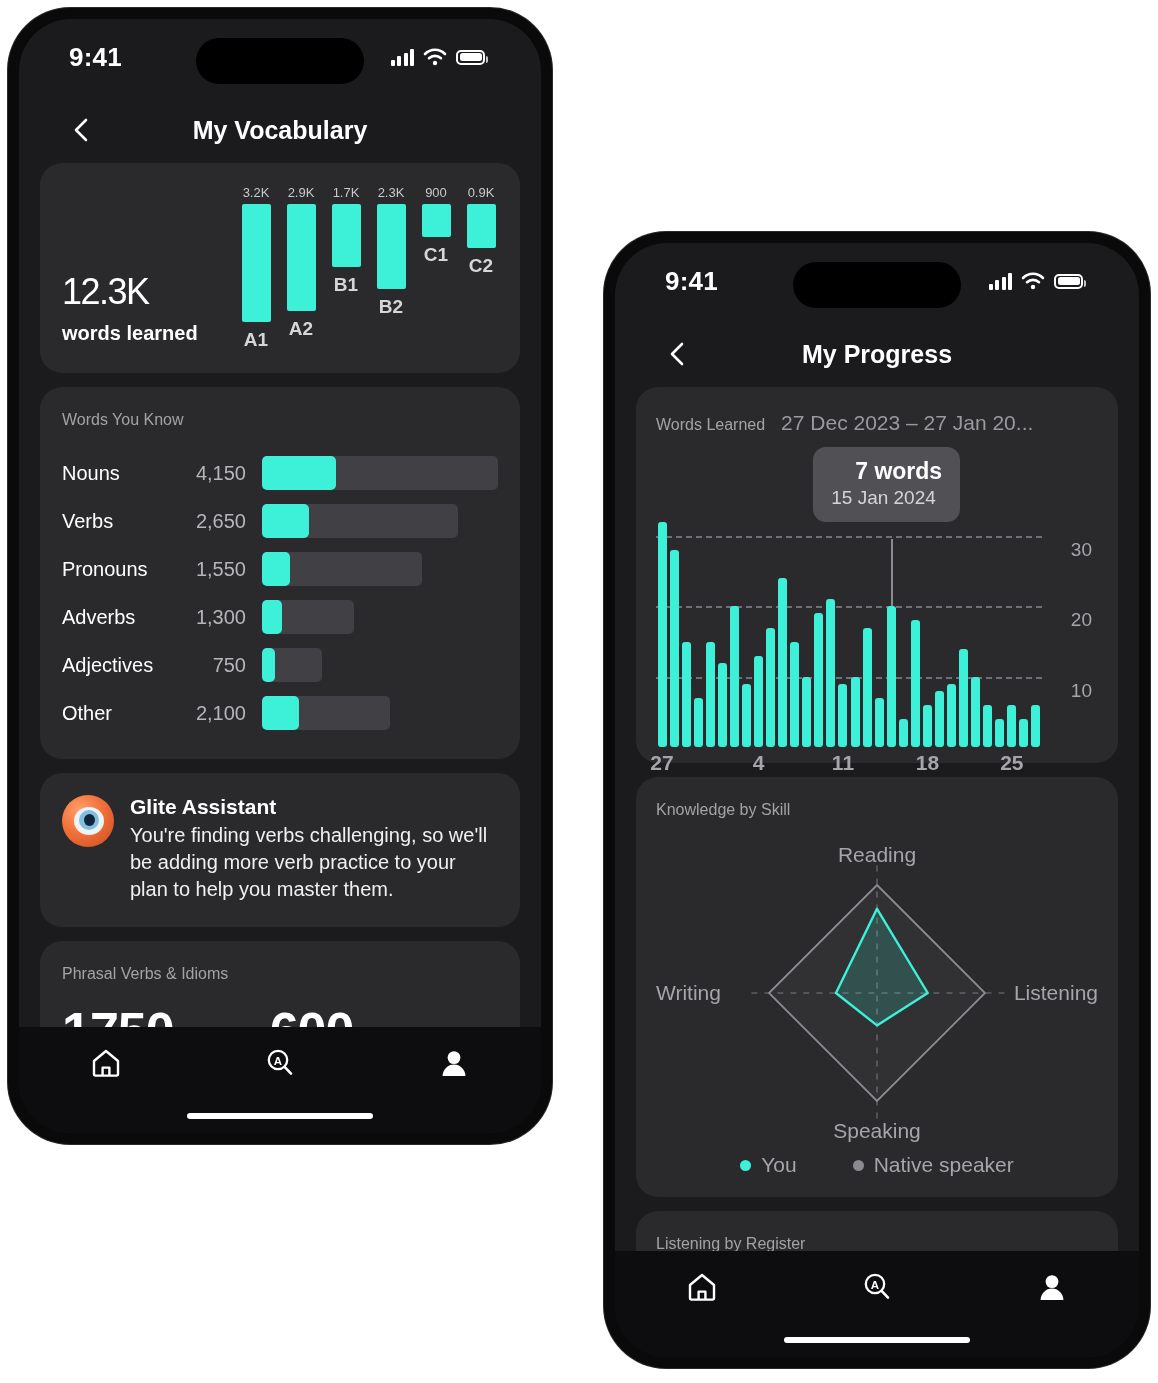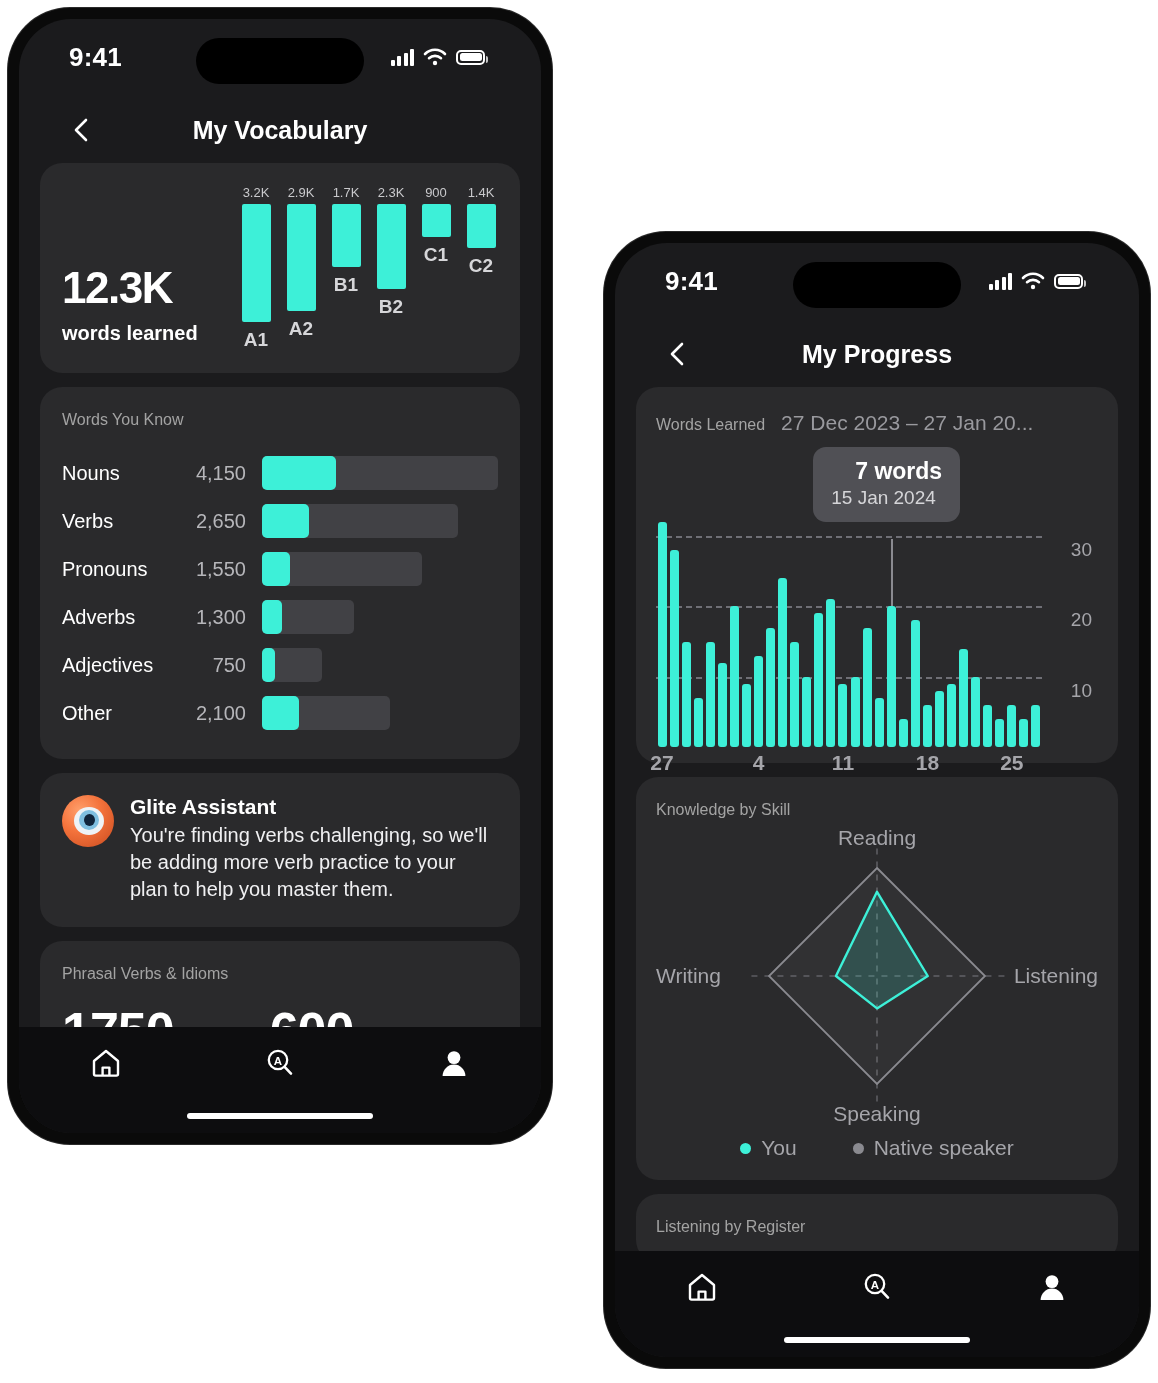--- a/index.html
+++ b/index.html
@@ -44,21 +44,21 @@
                font-size:25px; font-weight:700; white-space:nowrap; }
 
   
   .body { position:absolute; left:0; right:0; top:144px; bottom:0;
           padding:0 21px; }
   .card { background:#2a2a2c; border-radius:22px; margin-bottom:14px; }
 
   
   .summary { display:flex; align-items:flex-end; padding:26px 22px 22px; height:210px; }
   .sum-left { flex:0 0 auto; padding-bottom:6px; }
-  .sum-big { color:#fff; font-size:44px; font-weight:700; letter-spacing:-1.5px;
+  .sum-big { color:#fff; font-size:36px; font-weight:400; letter-spacing:-1.5px;
              line-height:1; }
   .sum-sub { color:#fff; font-size:20px; font-weight:600; margin-top:12px; }
   .cefr { flex:1; display:flex; align-items:flex-start; justify-content:flex-end;
           gap:11px; padding-left:14px; }
   .cefr-col { display:flex; flex-direction:column; align-items:center; width:34px; }
   .cefr-val { color:#c9c9cc; font-size:13px; font-weight:500; margin-bottom:4px; }
   .cefr-bar { width:29px; background:#3df0d8; border-radius:2px; }
   .cefr-lbl { color:#d6d6d9; font-size:19px; font-weight:700; margin-top:7px; }
 
   
@@ -122,21 +122,21 @@
                display:flex; align-items:flex-end; gap:0; z-index:2; }
   .dbar-slot { flex:1; display:flex; justify-content:center; align-items:flex-end;
                height:100%; }
   .dbar { width:9px; background:#3df0d8; border-radius:3px; }
   .xaxis { position:absolute; left:0; right:56px; bottom:-30px; height:26px; }
   .xtick { position:absolute; color:#a5a5aa; font-size:21px; font-weight:700;
            transform:translateX(-50%); }
 
   
   .radar-card { padding:24px 20px 20px; }
-  .radar-wrap { position:relative; height:300px; margin-top:7px; }
+  .radar-wrap { position:relative; height:300px; margin-top:24px; }
   .radar-wrap svg { position:absolute; left:50%; top:50%;
                     transform:translate(-50%,-50%); }
   .rlabel { position:absolute; color:#a5a5aa; font-size:21px; white-space:nowrap; }
   .legend { display:flex; justify-content:center; gap:56px; margin-top:10px; }
   .leg { display:flex; align-items:center; gap:10px; color:#a5a5aa; font-size:21px; }
   .dot { width:11px; height:11px; border-radius:50%; }
 
   .reg-card { padding:24px 20px 26px; }
 </style>
 </head>
@@ -202,21 +202,21 @@
                 <div class="cefr-val">2.3K</div>
                 <div class="cefr-bar" style="height: 84.8125px; background: rgb(61, 240, 216);"></div>
                 <div class="cefr-lbl">B2</div>
               </div>
               <div class="cefr-col">
                 <div class="cefr-val">900</div>
                 <div class="cefr-bar" style="height: 33.1875px; background: rgb(61, 240, 216);"></div>
                 <div class="cefr-lbl">C1</div>
               </div>
               <div class="cefr-col">
-                <div class="cefr-val">1.4K</div>
+                <div class="cefr-val">0.9K</div>
                 <div class="cefr-bar" style="height: 44.25px; background: rgb(61, 240, 216);"></div>
                 <div class="cefr-lbl">C2</div>
               </div>
             </div>
         </div>
 
         <div class="card wyk">
           <div class="card-title">Words You Know</div>
           <div class="wyk-rows" id="wyk-rows">
               <div class="wyk-row">

